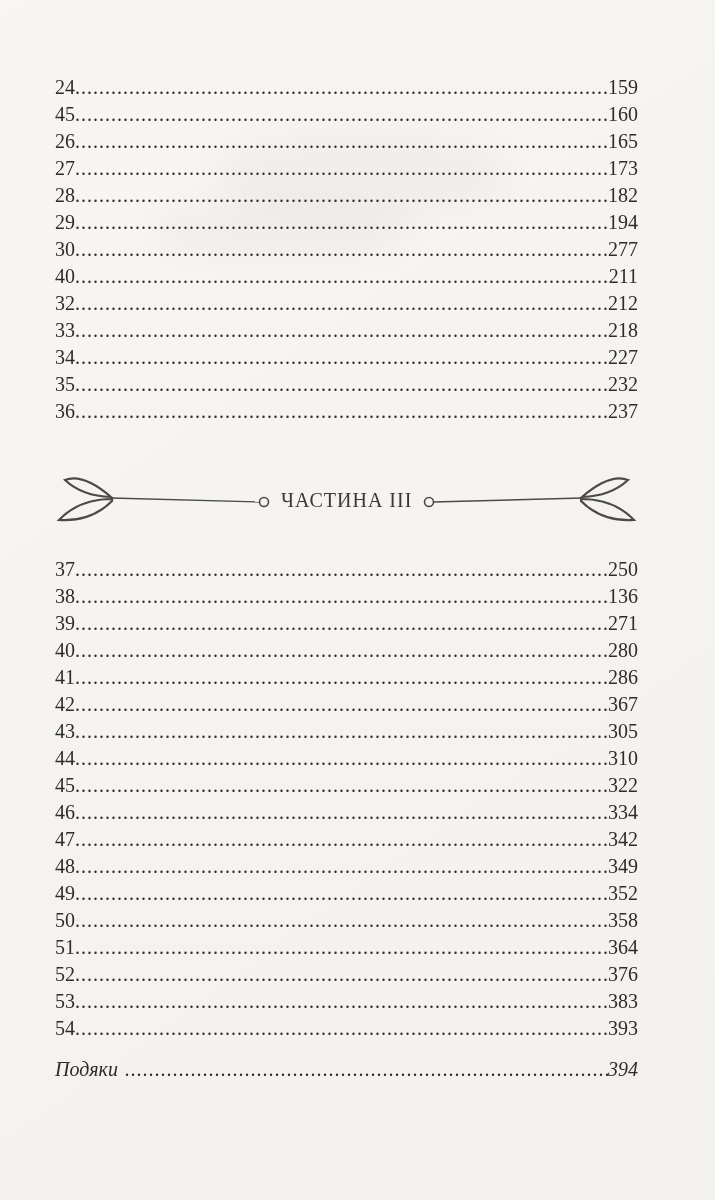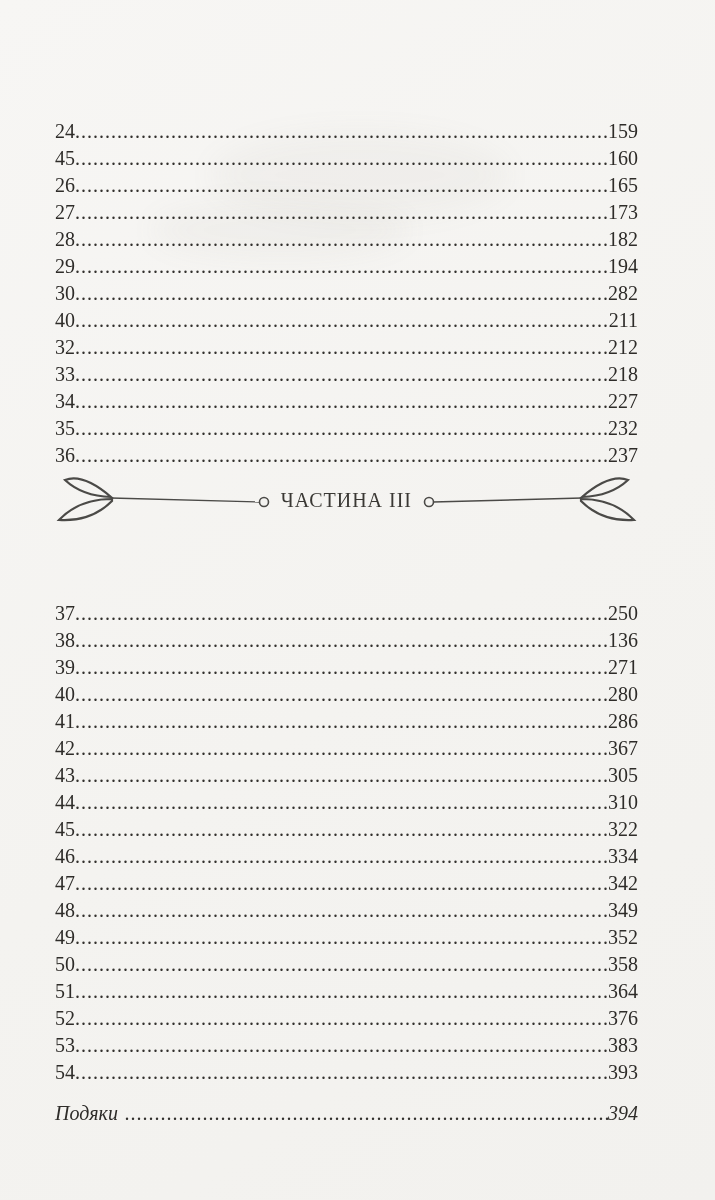--- a/index.html
+++ b/index.html
@@ -36,38 +36,38 @@
   .toc-list { position: relative; }
 
   .toc-row {
     display: flex;
     align-items: baseline;
     height: 27px;
     line-height: 27px;
     font-size: 20px;
     white-space: nowrap;
   }
-  .toc-row .chap { flex: 0 0 auto; margin-top: 44px; }
+  .toc-row .chap { flex: 0 0 auto; }
   .toc-row .leader {
     flex: 1 1 auto;
     overflow: hidden;
     letter-spacing: 1px;
     color: #33312e;
   }
   .toc-row .pg {
     flex: 0 0 auto;
     text-align: center;
   }
   .toc-row.ack { margin-top: 14px; font-style: italic; }
   .toc-row.ack .chap { margin-right: 7px; }
 
   .part-divider {
     display: flex;
     align-items: center;
-    justify-content: flex-end;
+    justify-content: space-between;
     height: 70px;
     margin: 40px 0 21px 0;
   }
   .ornament { flex: 0 0 auto; display: block; }
   .ornament.right { transform: scaleX(-1); }
   .part-titles {
     flex: 0 0 auto;
     text-align: center;
     color: #3a3834;
     padding: 0 8px;
@@ -119,21 +119,21 @@
 
   <div class="toc-row">
     <span class="chap">29</span>
     <span class="leader">........................................................................................................................................................................................................</span>
     <span class="pg">194</span>
   </div>
 
   <div class="toc-row">
     <span class="chap">30</span>
     <span class="leader">........................................................................................................................................................................................................</span>
-    <span class="pg">282</span>
+    <span class="pg">277</span>
   </div>
 
   <div class="toc-row">
     <span class="chap">40</span>
     <span class="leader">........................................................................................................................................................................................................</span>
     <span class="pg">211</span>
   </div>
 
   <div class="toc-row">
     <span class="chap">32</span>

